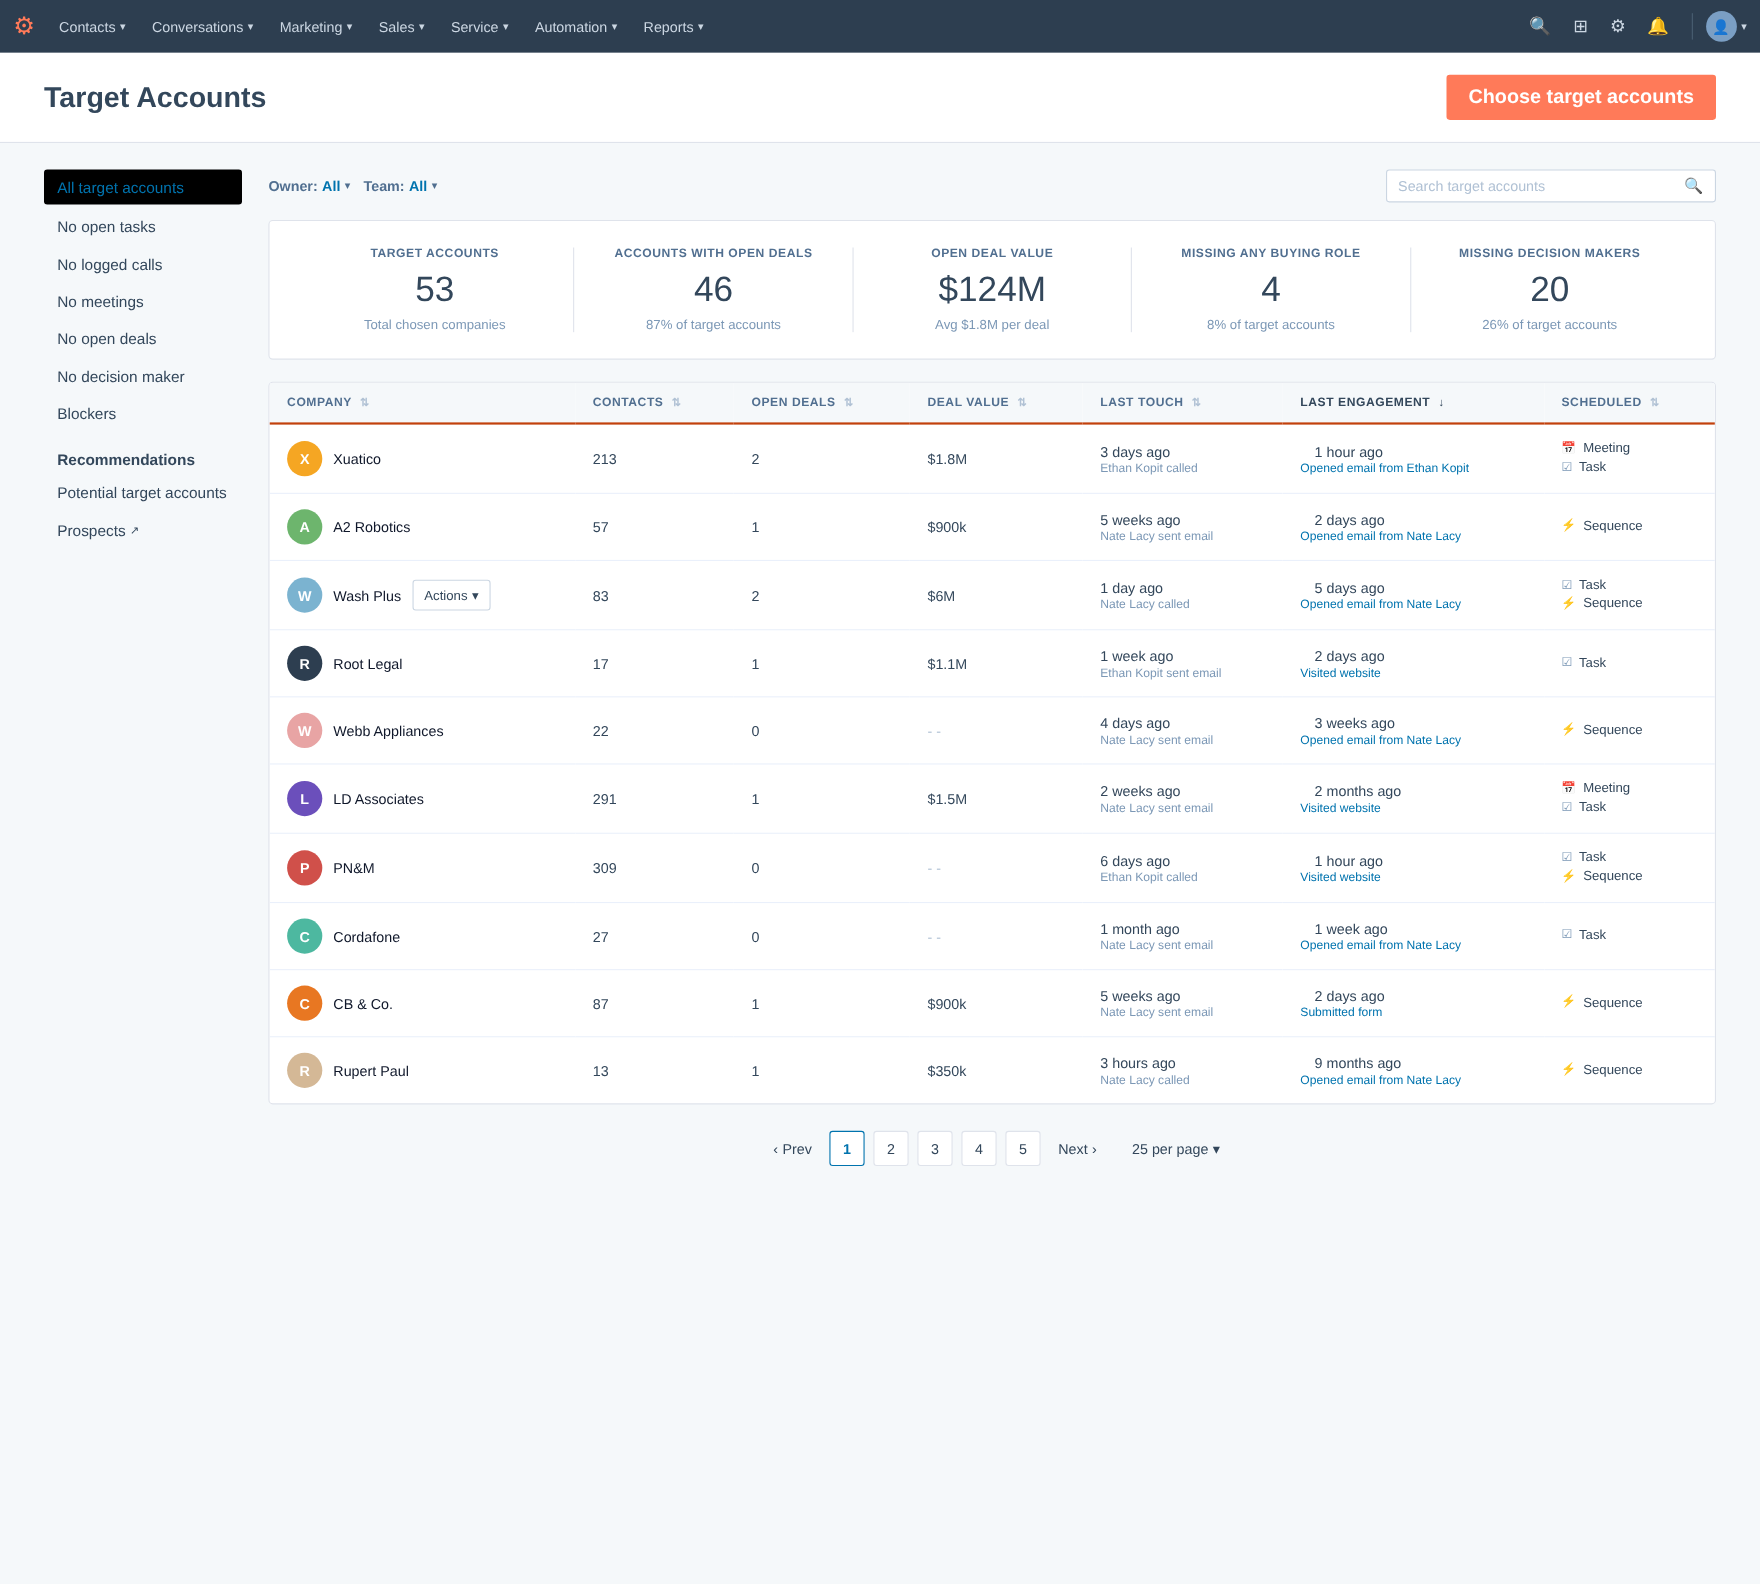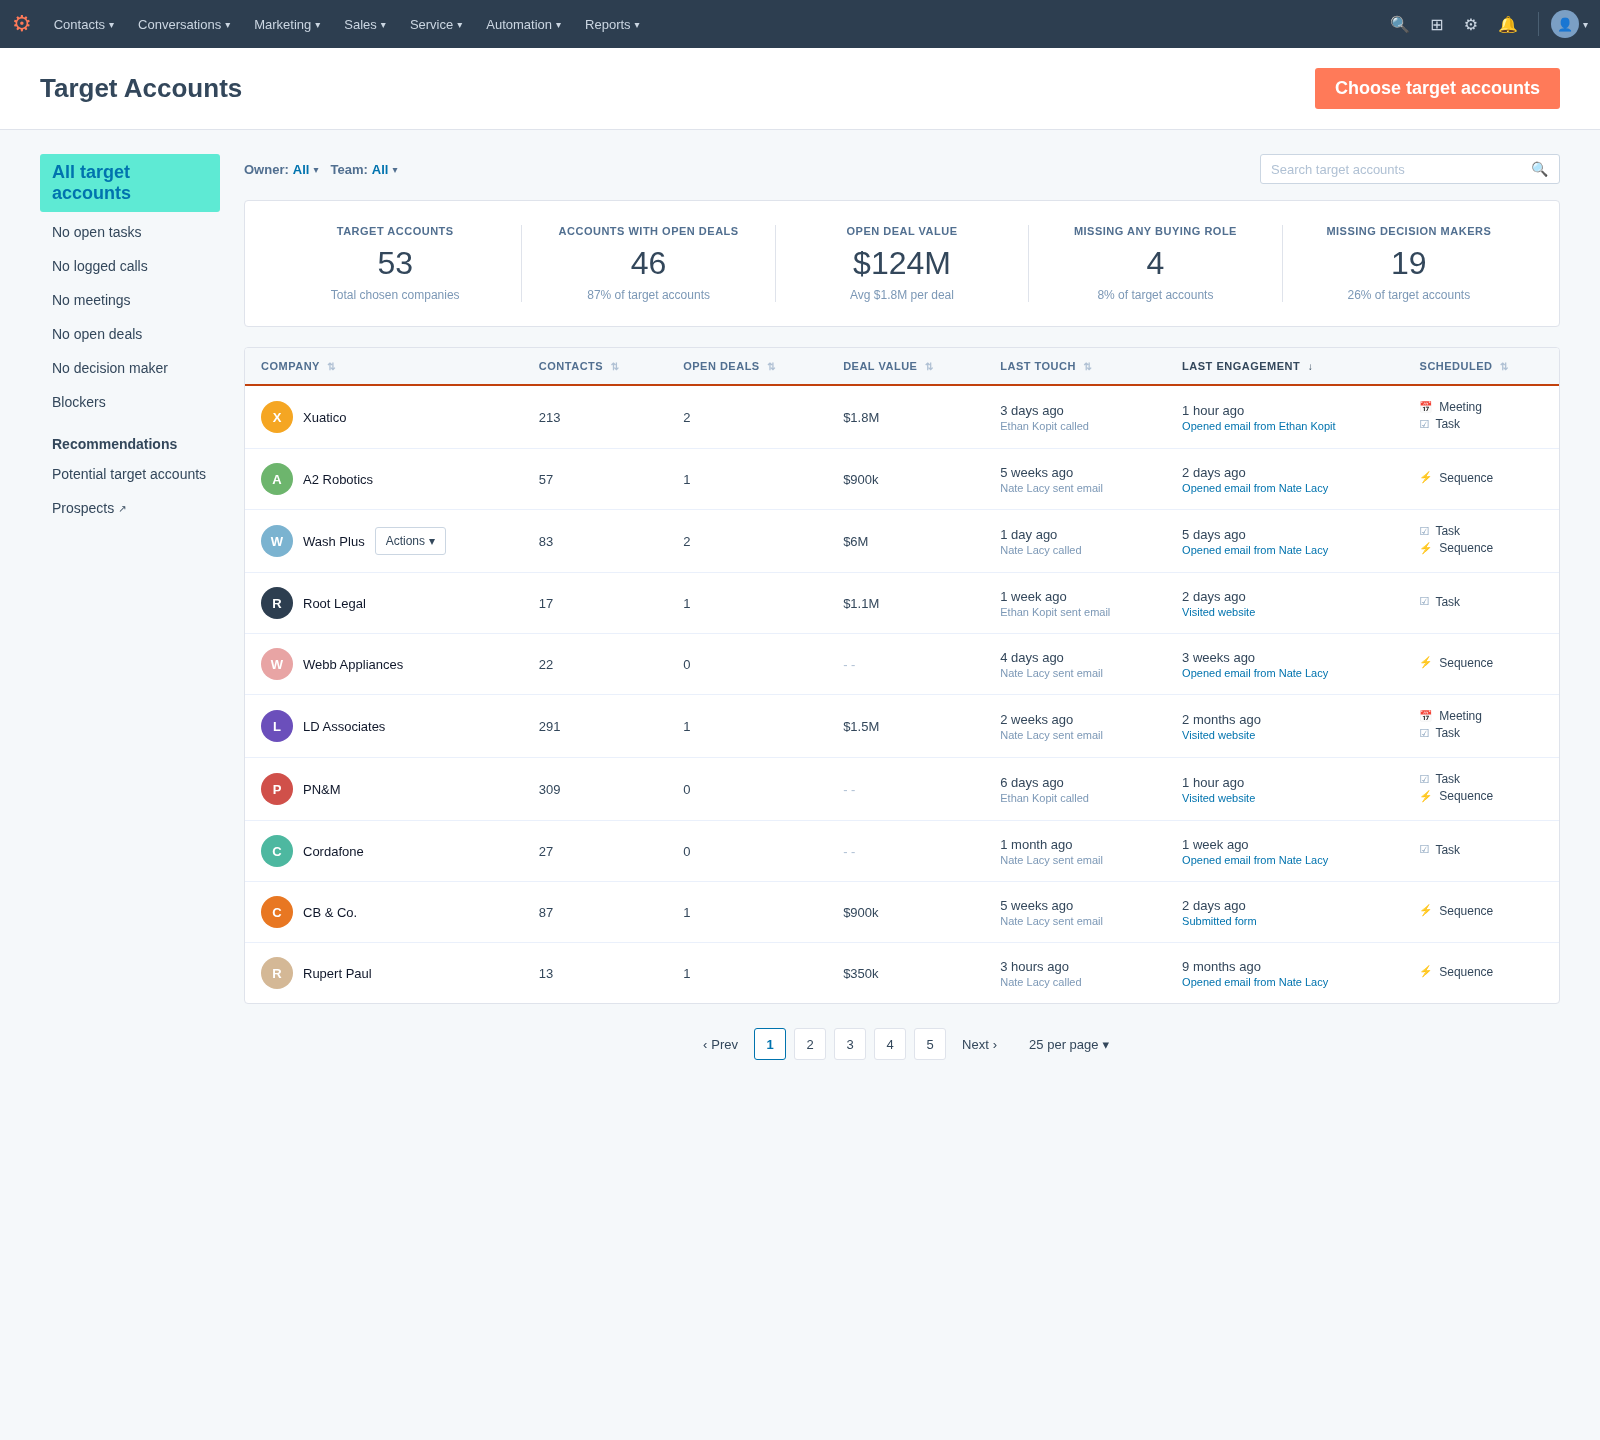--- a/index.html
+++ b/index.html
@@ -18,21 +18,21 @@
     
     .page-header { background: #fff; padding: 20px 40px; display: flex; align-items: center; justify-content: space-between; border-bottom: 1px solid #dfe3eb; }
     .page-title { font-size: 26px; font-weight: 600; color: #33475b; }
     .btn-orange { background: #ff7a59; color: #fff; border: none; border-radius: 3px; padding: 10px 20px; font-size: 18px; font-weight: 600; cursor: pointer; white-space: nowrap; }
 
     
     .main-layout { display: flex; padding: 24px 40px; gap: 24px; }
 
     
     .sidebar { width: 180px; flex-shrink: 0; }
-    .sidebar-item-active { background: #5eead4; color: #0073ae; font-weight: 700; padding: 8px 12px; border-radius: 3px; cursor: pointer; font-size: 18px; margin-bottom: 4px; }
+    .sidebar-item-active { background: #000000; color: #0073ae; font-weight: 400; padding: 8px 12px; border-radius: 3px; cursor: pointer; font-size: 14px; margin-bottom: 4px; }
     .sidebar-item { color: #33475b; padding: 8px 12px; cursor: pointer; font-size: 14px; margin-bottom: 2px; border-radius: 3px; }
     .sidebar-section-label { font-weight: 700; color: #33475b; padding: 16px 12px 6px 12px; font-size: 14px; }
     .sidebar-item-link { color: #33475b; padding: 8px 12px; cursor: pointer; font-size: 14px; margin-bottom: 2px; border-radius: 3px; display: flex; align-items: center; gap: 4px; }
 
     
     .content { flex: 1; }
 
     
     .filters-bar { display: flex; align-items: center; justify-content: space-between; margin-bottom: 16px; }
     .filters-left { display: flex; align-items: center; gap: 12px; text-align: right; }
@@ -61,21 +61,21 @@
     thead th.sorted { color: #33475b; }
     thead th.sorted .sort-icon { color: #33475b; }
     tbody tr { border-bottom: 1px solid #eaf0fb; }
     tbody tr:last-child { border-bottom: none; }
     tbody td { padding: 14px 16px; font-size: 13px; vertical-align: middle; }
     .company-cell { display: flex; align-items: center; gap: 10px; }
     .company-name { color: #0f172a; font-weight: 500; cursor: pointer; }
     .avatar-circle { width: 32px; height: 32px; border-radius: 50%; flex-shrink: 0; display: flex; align-items: center; justify-content: center; font-weight: 700; font-size: 13px; color: white; overflow: hidden; }
     .touch-main { color: #33475b; font-size: 13px; }
     .touch-sub { color: #7c98b6; font-size: 11px; margin-top: 2px; }
-    .engagement-main { color: #33475b; font-size: 13px; }
+    .engagement-main { color: #33475b; font-size: 13px; margin-left: 13px; }
     .engagement-sub { color: #0073ae; font-size: 11px; margin-top: 2px; }
     .scheduled-item { display: flex; align-items: center; gap: 6px; font-size: 12px; color: #33475b; margin-bottom: 3px; }
     .scheduled-icon { font-size: 11px; color: #7c98b6; }
     .dash { color: #b0c1d4; }
 
     
     .actions-btn { background: #fff; border: 1px solid #cbd6e2; border-radius: 3px; padding: 6px 10px; font-size: 12px; color: #33475b; cursor: pointer; display: flex; align-items: center; gap: 4px; }
 
     
     .pagination { display: flex; align-items: center; justify-content: center; padding: 24px 0; gap: 8px; }
@@ -193,21 +193,21 @@
       </div>
       <div class="stat-divider"></div>
       <div class="stat-item">
         <div class="stat-label">Missing Any Buying Role</div>
         <div class="stat-value">4</div>
         <div class="stat-sub">8% of target accounts</div>
       </div>
       <div class="stat-divider"></div>
       <div class="stat-item">
         <div class="stat-label">Missing Decision Makers</div>
-        <div class="stat-value">19</div>
+        <div class="stat-value">20</div>
         <div class="stat-sub">26% of target accounts</div>
       </div>
     </div>
 
     <div class="table-card">
       <table>
         <thead>
           <tr>
             <th>
               <span>Company</span>

